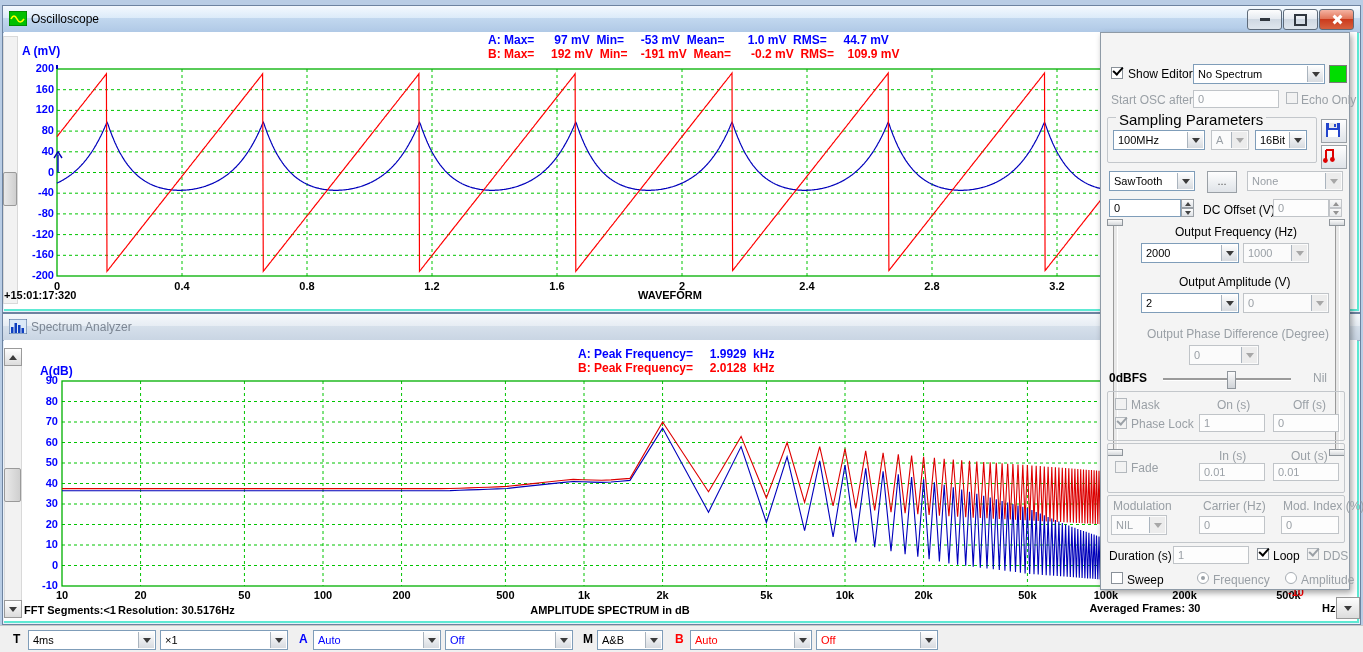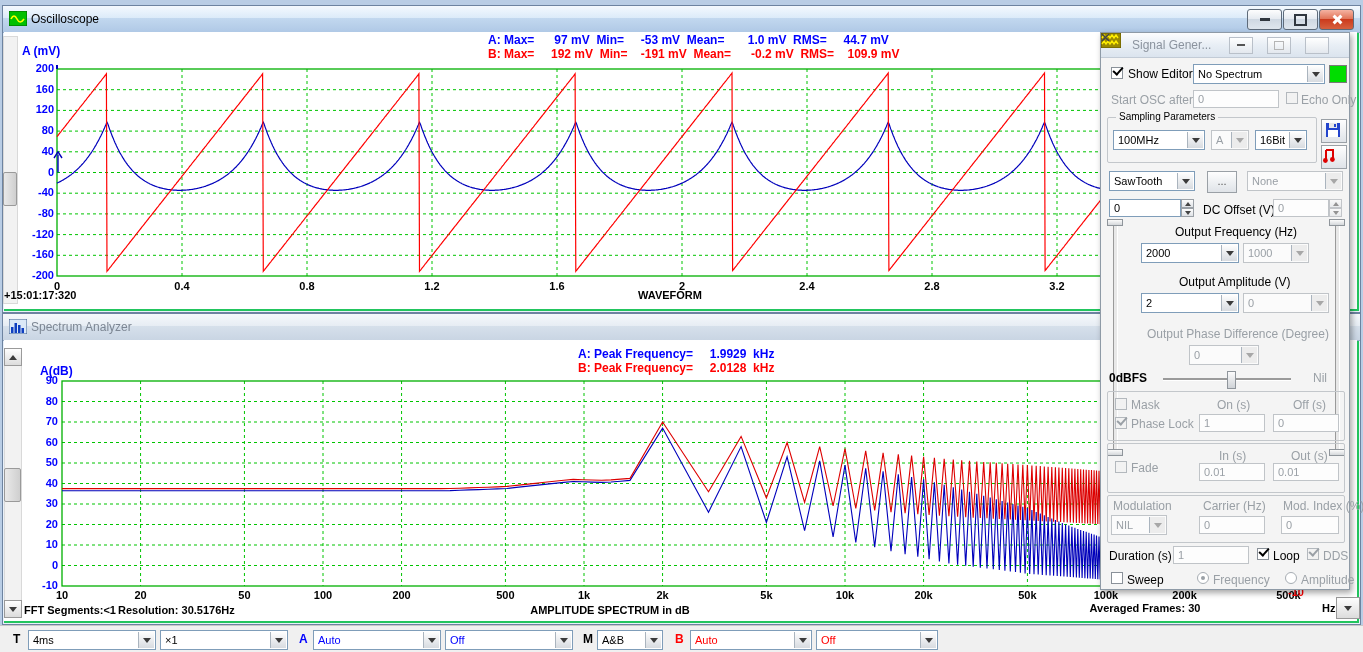--- a/index.html
+++ b/index.html
@@ -1,20 +1,20 @@
 <!DOCTYPE html>
 <html><head>
 <meta charset="utf-8">
 <style>
   html,body{margin:0;padding:0;}
   body{width:1363px;height:652px;position:relative;overflow:hidden;
        background:#b9cde5;font-family:"Liberation Sans",sans-serif;}
   .abs{position:absolute;}
   
-  .win{position:absolute;border:1px solid #6d83a0;background:#22c55e;
+  .win{position:absolute;border:1px solid #6d83a0;background:#5eead4;
        box-shadow:inset 0 0 0 1px #e9f1fa;}
   .titlebar{position:absolute;left:0;top:0;right:0;height:26px;
        background:linear-gradient(#f4f9fe 0%,#dcebf9 45%,#c2d8ef 46%,#b0c9e6 100%);
        border-bottom:1px solid #98b0cc;display:flex;align-items:center;}
   .titlebar.inactive{background:linear-gradient(#f5f8fb 0%,#e7edf4 45%,#d6e0eb 46%,#c9d5e3 100%);}
   .title-text{font-size:12px;color:#000;margin-left:6px;font-weight:normal;}
   .title-text.grey{color:#7d8794;}
   .clientarea{position:absolute;background:#ffffff;}
   
   .wbtn{position:absolute;width:33px;height:19px;border:1px solid #5e6b7a;border-radius:3px;
@@ -62,21 +62,21 @@
   .combo.dis{border-color:#c0c4c8;color:#9aa0a6;background:#fbfbfb;}
   .combo.dis .cbtn{background:#ececec;}
   .combo.dis .tri-down{border-top-color:#a7a7a7;}
   .cbox{position:absolute;width:12px;height:12px;background:#fff;border:1px solid #8a9199;box-sizing:border-box;}
   .cbox.dis{background:#f2f2f2;border-color:#b3b8bd;}
   .check{position:absolute;left:1px;top:-1px;width:8px;height:4px;border-left:2px solid #000;border-bottom:2px solid #000;transform:rotate(-48deg);}
   .check.grey{border-color:#9aa0a6;}
   .radio{position:absolute;width:12px;height:12px;border-radius:50%;background:#fff;border:1px solid #a7adb3;box-sizing:border-box;}
   .radio .dot{position:absolute;left:3px;top:3px;width:4px;height:4px;border-radius:50%;background:#9aa0a6;}
   .groupbox{position:absolute;border:1px solid #c3c7cb;border-radius:2px;}
-  .legend{position:absolute;top:-7px;left:8px;background:#f4f4f4;padding:0 3px;font-size:10px;color:#000;}
+  .legend{position:absolute;top:-7px;left:8px;background:#f4f4f4;padding:0 3px;font-size:15px;color:#000;}
   .vslider{position:absolute;width:3px;background:#e8e8e8;border-left:1px solid #9a9a9a;border-right:1px solid #fff;}
   .vthumb{position:absolute;width:14px;height:5px;background:linear-gradient(#fbfbfb,#d4d7da);border:1px solid #8f959b;}
   .spin{position:absolute;width:13px;display:flex;flex-direction:column;}
   .spin div{flex:1;background:linear-gradient(#fdfdfd,#dfe2e6);border:1px solid #9aa0a6;display:flex;align-items:center;justify-content:center;}
   .spin .t u{width:0;height:0;border-left:3px solid transparent;border-right:3px solid transparent;border-bottom:4px solid #444;}
   .spin .b u{width:0;height:0;border-left:3px solid transparent;border-right:3px solid transparent;border-top:4px solid #444;}
   
   .toolbar{position:absolute;left:0;right:0;bottom:0;height:26px;background:#f0f0f0;border-top:1px solid #c8c8c8;}
   .tb-label{position:absolute;top:6px;font-size:12px;font-weight:bold;}
   svg{position:absolute;left:0;top:0;}
@@ -308,41 +308,20 @@
     </div>
   <div class="combo" style="left:816px;top:4px;width:122px;height:20px;color:#ff0000;">
       <span class="ctext">Off</span>
       <span class="cbtn">
         <i class="tri-down"></i>
       </span>
     </div>
 </div>
 
 <div class="dialog" style="left:1100px;top:32px;width:248px;height:556px;">
-  <div class="dlg-title">
-    <span style="margin-left:5px;width:20px;height:15px;display:inline-block;">
-      <svg width="20" height="15">
-          <rect width="20" height="15" fill="#9a8a00" stroke="#5d5300"></rect>
-          <path d="M1 5 l2 -3 2 3 2 -3 2 3 2 -3 2 3 2 -3 2 3" stroke="#ffee00" fill="none" stroke-width="1.4"></path>
-          <path d="M1 11 l2 -3 2 3 2 -3 2 3 2 -3 2 3 2 -3 2 3" stroke="#ffee00" fill="none" stroke-width="1.4"></path>
-        </svg>
-    </span>
-    <span class="dlg-title-text">Signal Gener...</span>
-    <div class="dlg-btn" style="margin-left:18px;">
-        <div style="width:8px;height:2px;background:#555;"></div>
-      </div>
-    <div class="dlg-btn">
-        <div style="width:8px;height:7px;border:1px solid #b5b5b5;"></div>
-      </div>
-    <div class="dlg-btn">
-        <svg width="9" height="9">
-          <path d="M1 1 L8 8 M8 1 L1 8" stroke="#444" stroke-width="1.6"></path>
-        </svg>
-      </div>
-  </div>
 
   <span class="cbox" style="left:10px;top:34px;">
       <i class="check"></i>
     </span>
   <span class="lbl" style="left:27px;top:34px;">Show Editor</span>
   <div class="combo" style="left:92px;top:31px;width:132px;height:20px;">
       <span class="ctext">No Spectrum</span>
       <span class="cbtn">
         <i class="tri-down"></i>
       </span>

